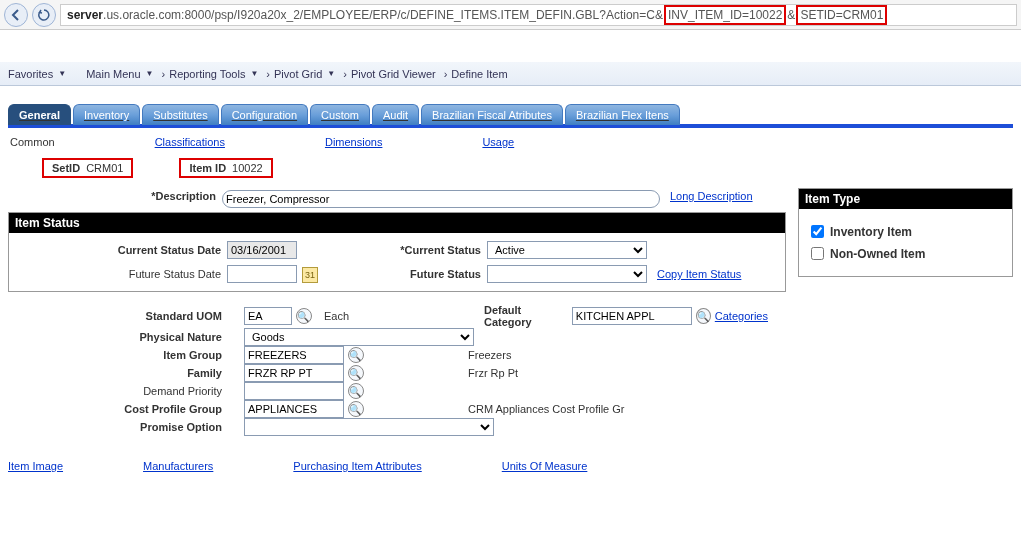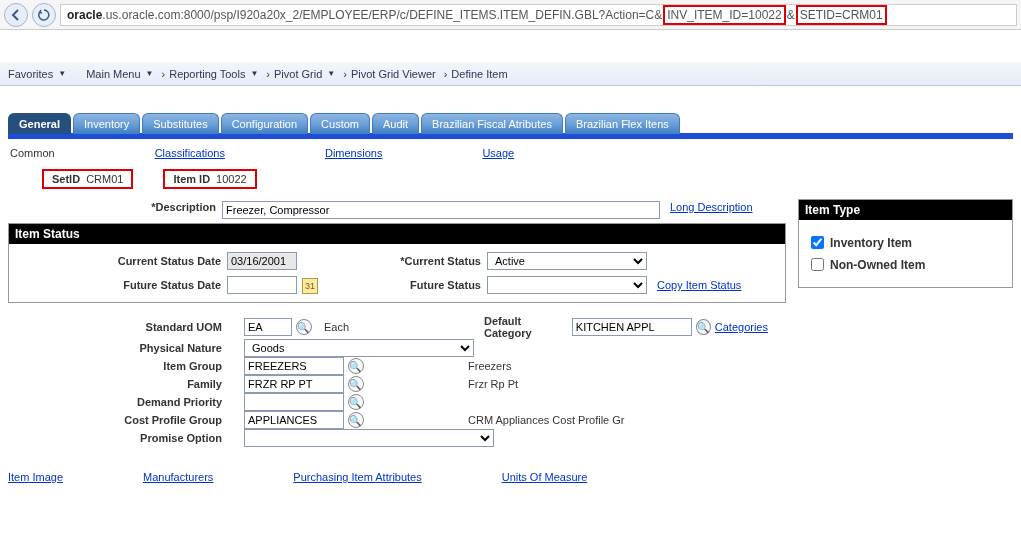--- a/index.html
+++ b/index.html
@@ -63,22 +63,23 @@
     margin-top: 32px;
     color: #335;
   }
   .crumb-wrap a, .crumb-wrap span { color: #335; text-decoration: none; margin-right: 4px; }
   .crumb-sep { margin: 0 4px; color: #7a8aae; }
   .crumb-dd { font-size: 8px; margin-left:1px; }
   
   .content { padding: 6px 8px 20px; }
   .tabs {
     display: flex;
-    border-bottom: 6px solid #1d4ed8;
-    margin-top: 20px;
+    border-bottom: 4px solid #1d4ed8;
+    margin-top: 11px;
+    text-decoration: underline;
   }
   .tab {
     padding: 4px 10px;
     border-top-left-radius: 6px;
     border-top-right-radius: 6px;
     margin-right: 2px;
     color: #fff;
     cursor: pointer;
     font-size: 11px;
     background: linear-gradient(#8fb6e0,#6a9fda 50%,#3f7ec2);
@@ -100,21 +101,21 @@
   }
   .sublinks span, .sublinks a { padding: 0; }
   .link { color: #0033cc; text-decoration: underline; cursor: pointer; }
   
   .id-row { display: flex; align-items: center; padding: 2px 0 10px; }
   .id-box {
     border: 2px solid #d00;
     padding: 2px 8px;
     display: inline-flex;
     align-items: center;
-    margin-right: 30px;
+    margin-right: 46px;
   }
   .lbl-bold { font-weight: bold; margin-right: 6px; }
   
   .form-row { display: flex; align-items: flex-start; margin: 2px 0; }
   .lbl { text-align: right; padding-right: 6px; display:inline-block;}
   .lbl.req::before { content: "*"; }
   input.text, select {
     border: 1px solid #8a9bb2;
     height: 18px;
     font-size: 11px;
@@ -199,21 +200,21 @@
         <path d="M8 1 L3 6 L8 11" fill="none" stroke="#3a5a8a" stroke-width="2"></path>
       </svg>
   </div>
   <div class="refresh-btn">
     <svg width="12" height="12" viewBox="0 0 12 12">
         <path d="M6 1 A5 5 0 1 1 1.5 3.5" fill="none" stroke="#3a5a8a" stroke-width="1.5"></path>
         <path d="M3 1 L1.5 3.5 L4 4" fill="none" stroke="#3a5a8a" stroke-width="1.5"></path>
       </svg>
   </div>
   <div class="url-input">
-    <span class="url-bold">oracle</span>
+    <span class="url-bold">server</span>
     <span>.us.oracle.com:8000/psp/I920a20x_2/EMPLOYEE/ERP/c/DEFINE_ITEMS.ITEM_DEFIN.GBL?Action=C&amp;</span>
     <span class="url-hl">INV_ITEM_ID=10022</span>
     <span>&amp;</span>
     <span class="url-hl">SETID=CRM01</span>
   </div>
 </div>
 
 <div class="crumb-wrap">
   <a>Favorites</a>
     <span class="crumb-dd">▼</span>
@@ -261,36 +262,36 @@
       <span class="lbl-bold">Item ID</span>
       <span>10022</span>
     </div>
   </div>
 
   <div class="main-flex">
     <div class="left-col">
 
       <div class="form-row">
         <span class="lbl req" style="width:214px;font-weight:bold;">Description</span>
-        <input type="text" class="text" style="width: 438px;" value="Freezer, Compressor">
+        <input type="text" class="text" style="width: 438px; border-radius: 9px;" value="Freezer, Compressor">
         <span style="width:10px"></span>
         <a class="link">Long Description</a>
       </div>
 
       <div class="groupbox">
         <div class="gb-title">Item Status</div>
         <div class="gb-body">
           <div class="status-grid">
             <span class="lbl" style="font-weight:bold;">Current Status Date</span>
             <div><input type="text" class="text" readonly="" style="width: 70px;" value="03/16/2001"></div>
             <span class="lbl req" style="font-weight:bold;">Current Status</span>
             <div><select style="width:160px"><option>Active</option></select></div>
             <span></span>
 
-            <span class="lbl" style="font-weight:bold;">Future Status Date</span>
+            <span class="lbl" style="font-weight:normal;">Future Status Date</span>
             <div>
               <input type="text" class="text" style="width: 70px;" value="">
               <span class="cal-btn">31</span>
             </div>
             <span class="lbl" style="font-weight:bold;">Future Status</span>
             <div><select style="width:160px"><option></option></select></div>
             <a class="link">Copy Item Status</a>
           </div>
         </div>
       </div>
@@ -321,21 +322,21 @@
         </div>
         <div>Freezers</div>
 
         <div class="cell-lbl" style="font-weight:bold;">Family</div>
         <div class="cell-ctrl">
           <input type="text" class="text" style="width: 100px;" value="FRZR RP PT">
           <span class="lookup">🔍</span>
         </div>
         <div>Frzr Rp Pt</div>
 
-        <div class="cell-lbl" style="font-weight:bold;text-align:right;">Demand Priority</div>
+        <div class="cell-lbl" style="font-weight:normal;text-align:right;">Demand Priority</div>
         <div class="cell-ctrl">
           <input type="text" class="text" style="width: 100px;" value="">
           <span class="lookup">🔍</span>
         </div>
         <div></div>
 
         <div class="cell-lbl" style="font-weight:bold;">Cost Profile Group</div>
         <div class="cell-ctrl">
           <input type="text" class="text" style="width: 100px;" value="APPLIANCES">
           <span class="lookup">🔍</span>

